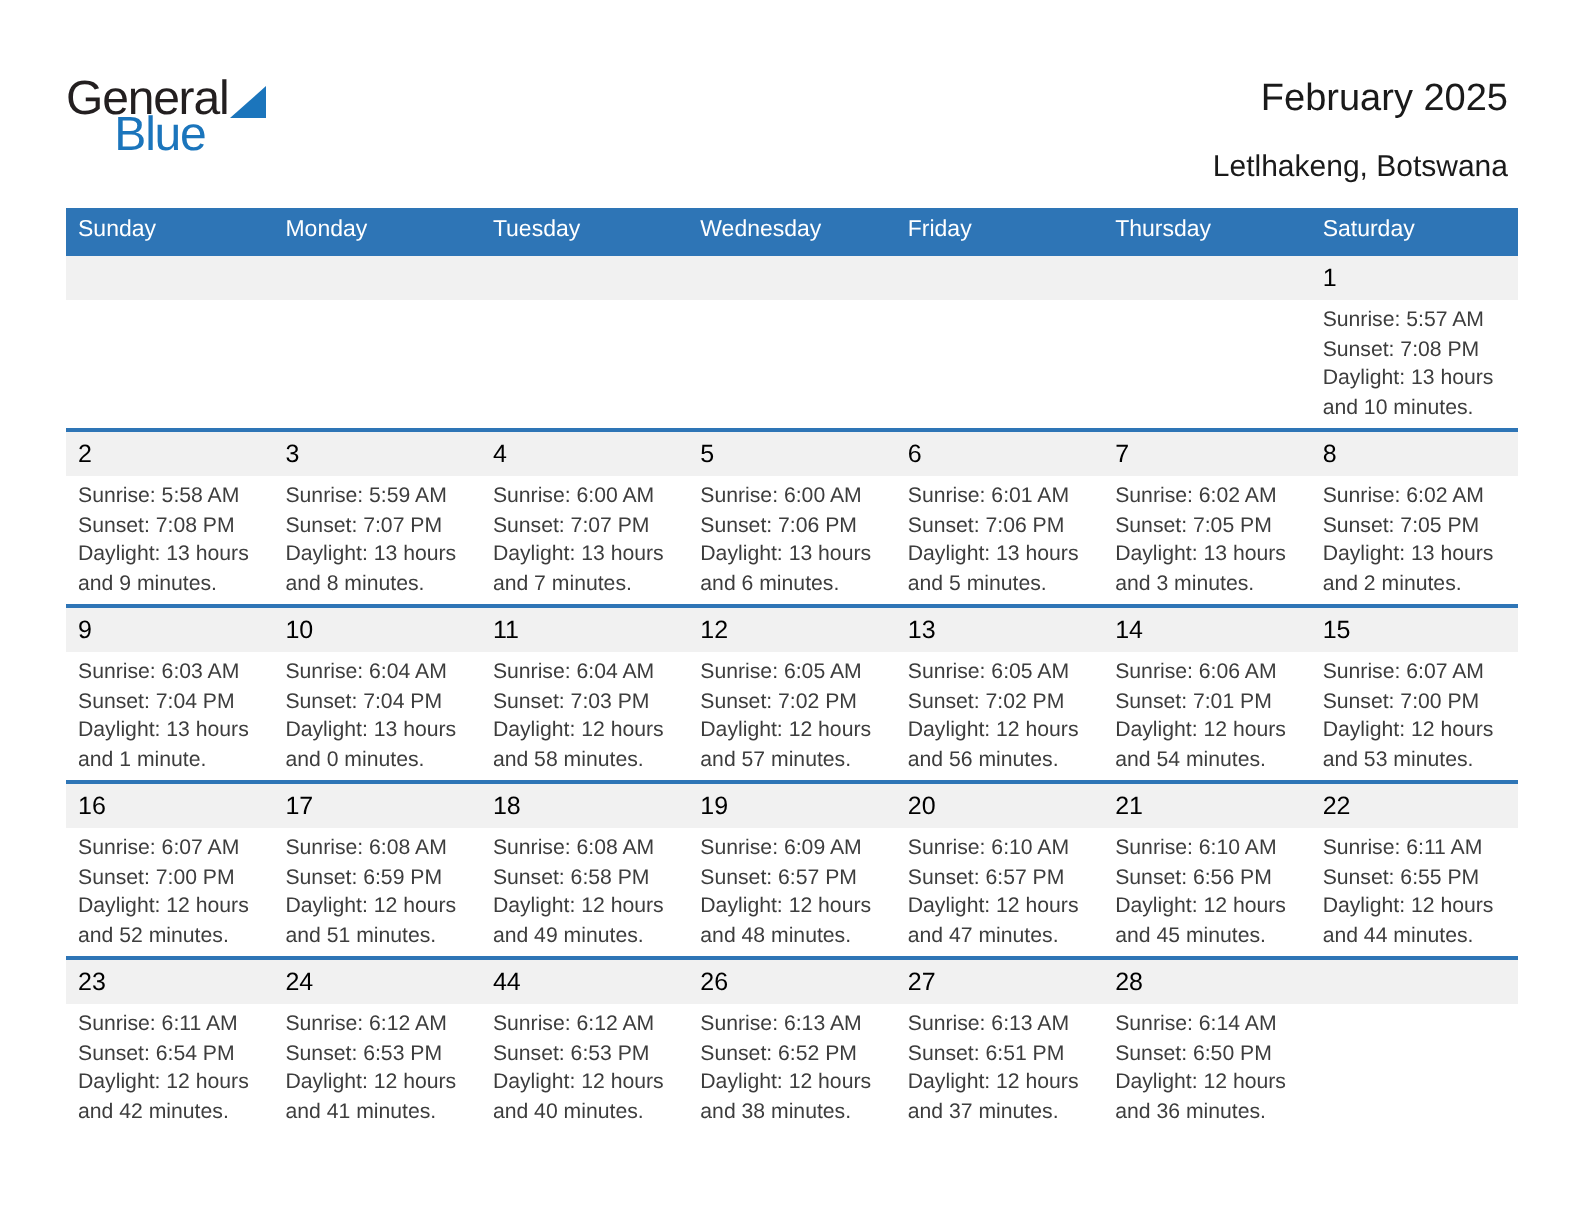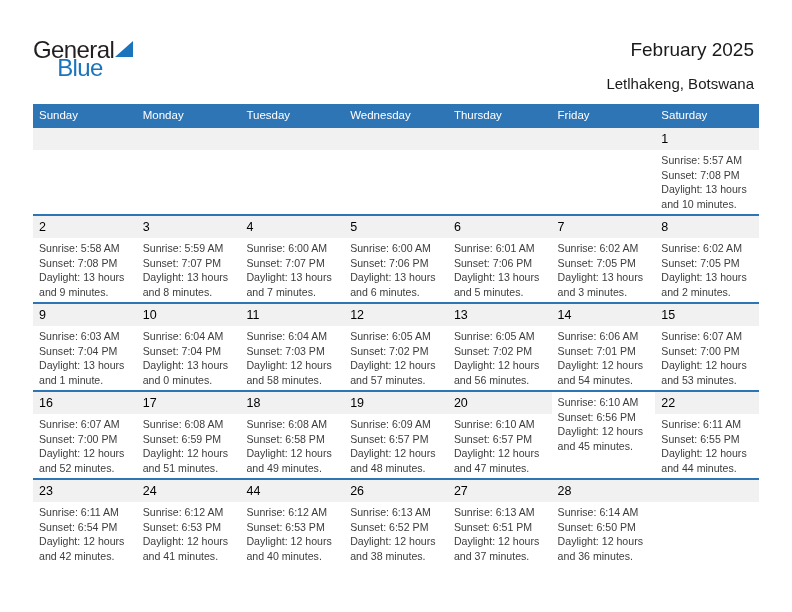--- a/index.html
+++ b/index.html
@@ -9,21 +9,21 @@
   }
   html,body{margin:0;padding:0;}
   body{
     width:792px;height:612px;background:#ffffff;position:relative;
     font-family:"Liberation Sans", sans-serif;
     -webkit-font-smoothing:antialiased;
     overflow:hidden;
   }
   
   .logo{position:absolute;left:33px;top:38px;width:94px;}
-  .logo-line1{display:flex;align-items:center;font-size:24px;color:#231f20;letter-spacing:-0.6px;line-height:24px;}
+  .logo-line1{display:flex;align-items:flex-end;font-size:24px;color:#231f20;letter-spacing:-0.6px;line-height:24px;}
   .tri{width:0;height:0;border-bottom:16px solid var(--logo-blue);border-left:18px solid transparent;margin:0 0 3px 1px;}
   .logo-line2{font-size:24px;line-height:24px;color:var(--logo-blue);text-align:center;margin-top:-6px;letter-spacing:-0.6px;}
   
   .title-block{position:absolute;right:38px;top:34px;text-align:right;color:#1a1a1a;}
   .month-title{font-size:19px;line-height:32px;}
   .location{font-size:15px;margin-top:9px;}
   
   .calendar{position:absolute;left:33px;top:104px;width:726px;}
   .weekday-header{display:flex;background:var(--blue);height:22px;}
   .wh-cell{flex:1 1 0;color:#ffffff;font-size:11.5px;line-height:22px;padding-left:6px;box-sizing:border-box;overflow:hidden;white-space:nowrap;}
@@ -48,22 +48,22 @@
   <div class="month-title">February 2025</div>
   <div class="location">Letlhakeng, Botswana</div>
 </div>
 
 <div class="calendar">
   <div class="weekday-header" id="weekday-header">
       <div class="wh-cell">Sunday</div>
       <div class="wh-cell">Monday</div>
       <div class="wh-cell">Tuesday</div>
       <div class="wh-cell">Wednesday</div>
+      <div class="wh-cell">Friday</div>
       <div class="wh-cell">Thursday</div>
-      <div class="wh-cell">Friday</div>
       <div class="wh-cell">Saturday</div>
     </div>
   <div id="weeks-container">
       <div class="week">
         <div class="day-cell">
           <div class="day-num"></div>
           <div class="day-details"></div>
         </div>
         <div class="day-cell">
           <div class="day-num"></div>
@@ -265,20 +265,21 @@
         <div class="day-cell">
           <div class="day-num">20</div>
           <div class="day-details">
             <div class="dl">Sunrise: 6:10 AM</div>
             <div class="dl">Sunset: 6:57 PM</div>
             <div class="dl">Daylight: 12 hours</div>
             <div class="dl">and 47 minutes.</div>
           </div>
         </div>
         <div class="day-cell">
+          <div class="day-num">21</div>
           <div class="day-details">
             <div class="dl">Sunrise: 6:10 AM</div>
             <div class="dl">Sunset: 6:56 PM</div>
             <div class="dl">Daylight: 12 hours</div>
             <div class="dl">and 45 minutes.</div>
           </div>
         </div>
         <div class="day-cell">
           <div class="day-num">22</div>
           <div class="day-details">

